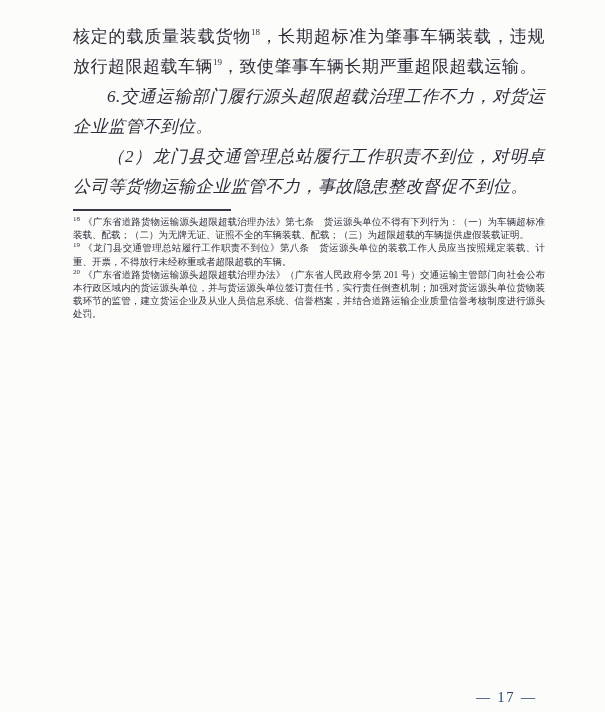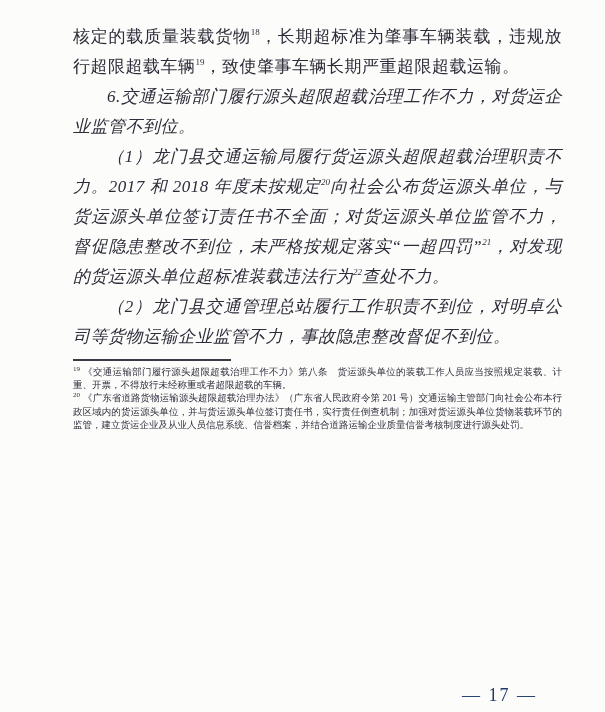--- a/index.html
+++ b/index.html
@@ -13,21 +13,21 @@
     background: #fcfcfa;
     font-family: "Liberation Serif", "DejaVu Serif", serif;
     color: #2c2c3a;
     position: relative;
   }
   .page {
     position: relative;
     width: 605px;
     height: 712px;
     box-sizing: border-box;
-    padding: 22px 43px 0 73px;
+    padding: 22px 60px 0 73px;
   }
   .body-text {
     font-size: 17px;
     line-height: 30px;
     text-align: justify;
     word-break: break-all;
     letter-spacing: 0.5px;
   }
   .para {
     margin: 0;
@@ -61,50 +61,50 @@
   .fn-num {
     font-size: 7px;
     vertical-align: super;
     line-height: 0;
     margin-right: 3px;
   }
   .page-number {
     position: absolute;
     right: 68px;
     bottom: 6px;
-    font-size: 18px;
+    font-size: 14px;
     letter-spacing: 2px;
     color: #1e3a6b;
   }
 </style>
 </head>
 <body>
 
 <div class="page">
 
   <div class="body-text">
 
     <p class="para"><span>核定的载质量装载货物</span><sup class="ref">18</sup><span>，长期超标准为肇事车辆装载，违规放行超限超载车辆</span><sup class="ref">19</sup><span>，致使肇事车辆长期严重超限超载运输。</span></p>
 
     <p class="para indent"><span>6.交通运输部门履行源头超限超载治理工作不力，对货运企业监管不到位。</span></p>
 
-    <p class="para indent"><span>（1）龙门县交通运输局履行货运源头超限超载治理职责不力。2017 和 2018 年度未按规定</span><sup class="ref">20</sup><span>向社会公布货运源头单位，与货运源头单位签订责任书不全面；对货运源头单位监管不力，督促隐患整改不到位，未严格按规定落实“一超四罚”</span><sup class="ref">21</sup><span>，对发现的货运源头单位超标准装载违法行为</span><sup class="ref">22</sup><span>查处不力。</span></p>
 
     <p class="para indent"><span>（2）龙门县交通管理总站履行工作职责不到位，对明卓公司等货物运输企业监管不力，事故隐患整改督促不到位。</span></p>
 
 
 
   </div>
 
   <div class="footnote-sep"></div>
 
   <div class="footnotes">
 
+    <p class="footnote"><sup class="fn-num">18</sup><span class="fn-text">《广东省道路货物运输源头超限超载治理办法》第七条　货运源头单位不得有下列行为：（一）为车辆超标准装载、配载；（二）为无牌无证、证照不全的车辆装载、配载；（三）为超限超载的车辆提供虚假装载证明。</span></p>
 
-    <p class="footnote"><sup class="fn-num">19</sup><span class="fn-text">《交通运输部门履行源头超限超载治理工作不力》第八条　货运源头单位的装载工作人员应当按照规定装载、计重、开票，不得放行未经称重或者超限超载的车辆。</span></p>
+    <p class="footnote"><sup class="fn-num">19</sup><span class="fn-text">《龙门县交通管理总站履行工作职责不到位》第八条　货运源头单位的装载工作人员应当按照规定装载、计重、开票，不得放行未经称重或者超限超载的车辆。</span></p>
 
     <p class="footnote"><sup class="fn-num">20</sup><span class="fn-text">《广东省道路货物运输源头超限超载治理办法》（广东省人民政府令第 201 号）交通运输主管部门向社会公布本行政区域内的货运源头单位，并与货运源头单位签订责任书，实行责任倒查机制；加强对货运源头单位货物装载环节的监管，建立货运企业及从业人员信息系统、信誉档案，并结合道路运输企业质量信誉考核制度进行源头处罚。</span></p>
 
   </div>
 
   <div class="page-number">— 17 —</div>
 
 </div>
 
 </body></html>

